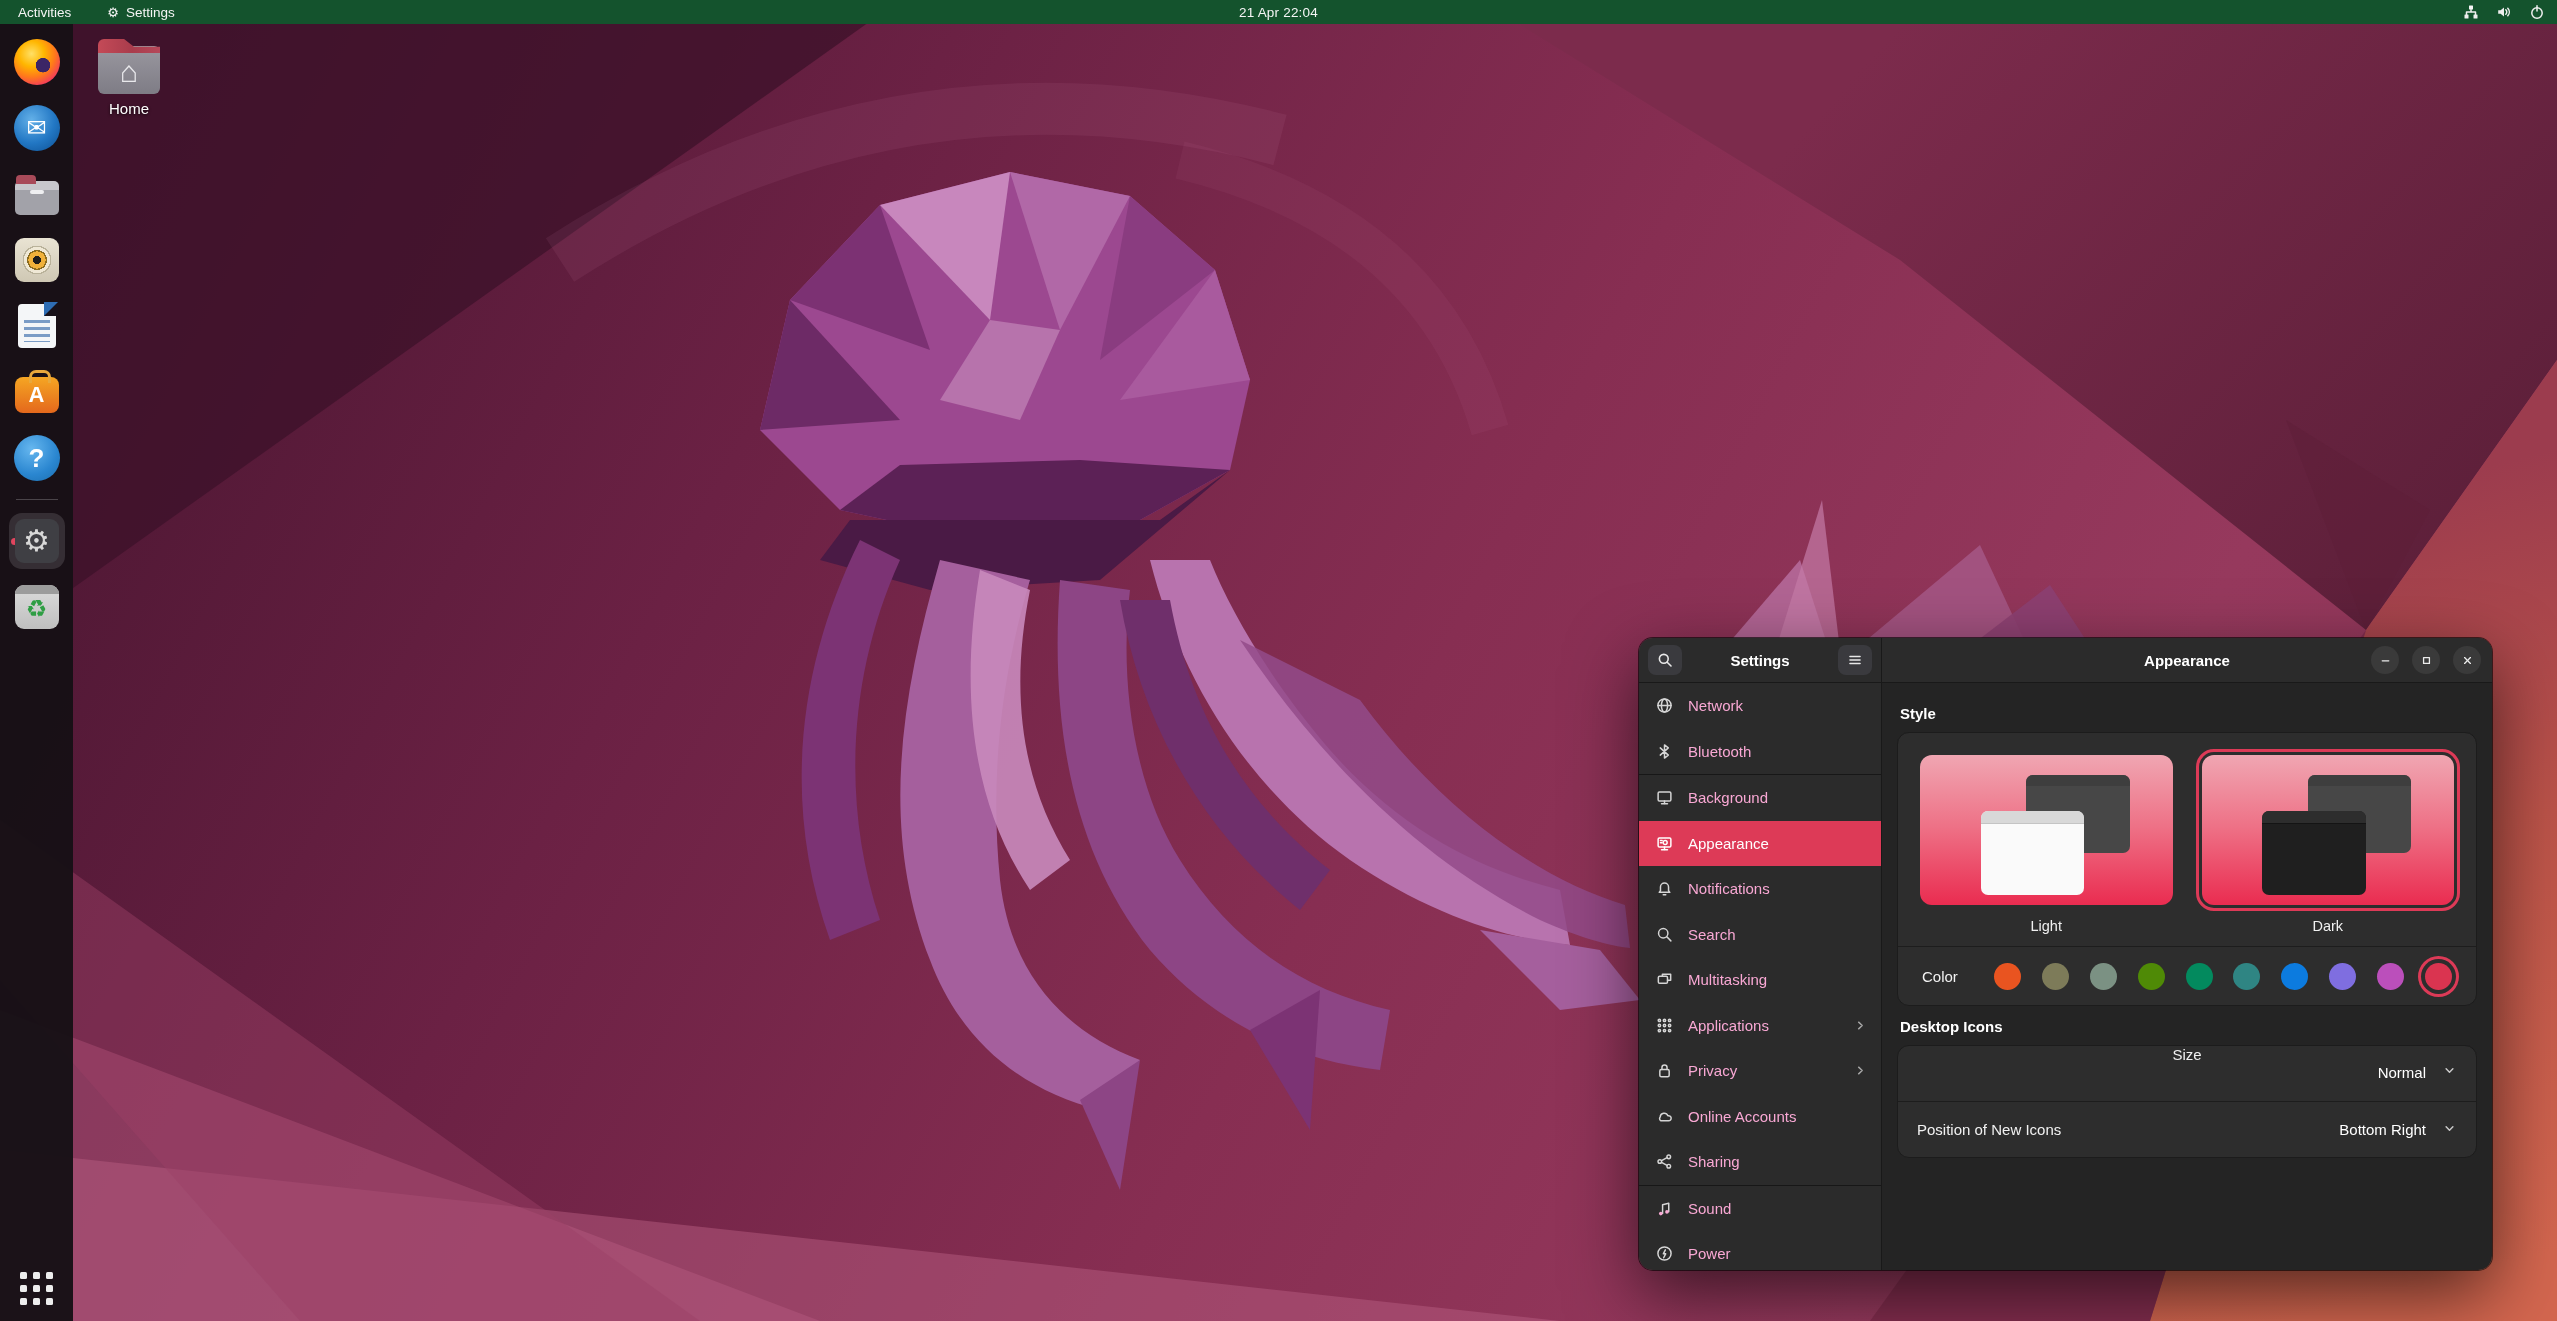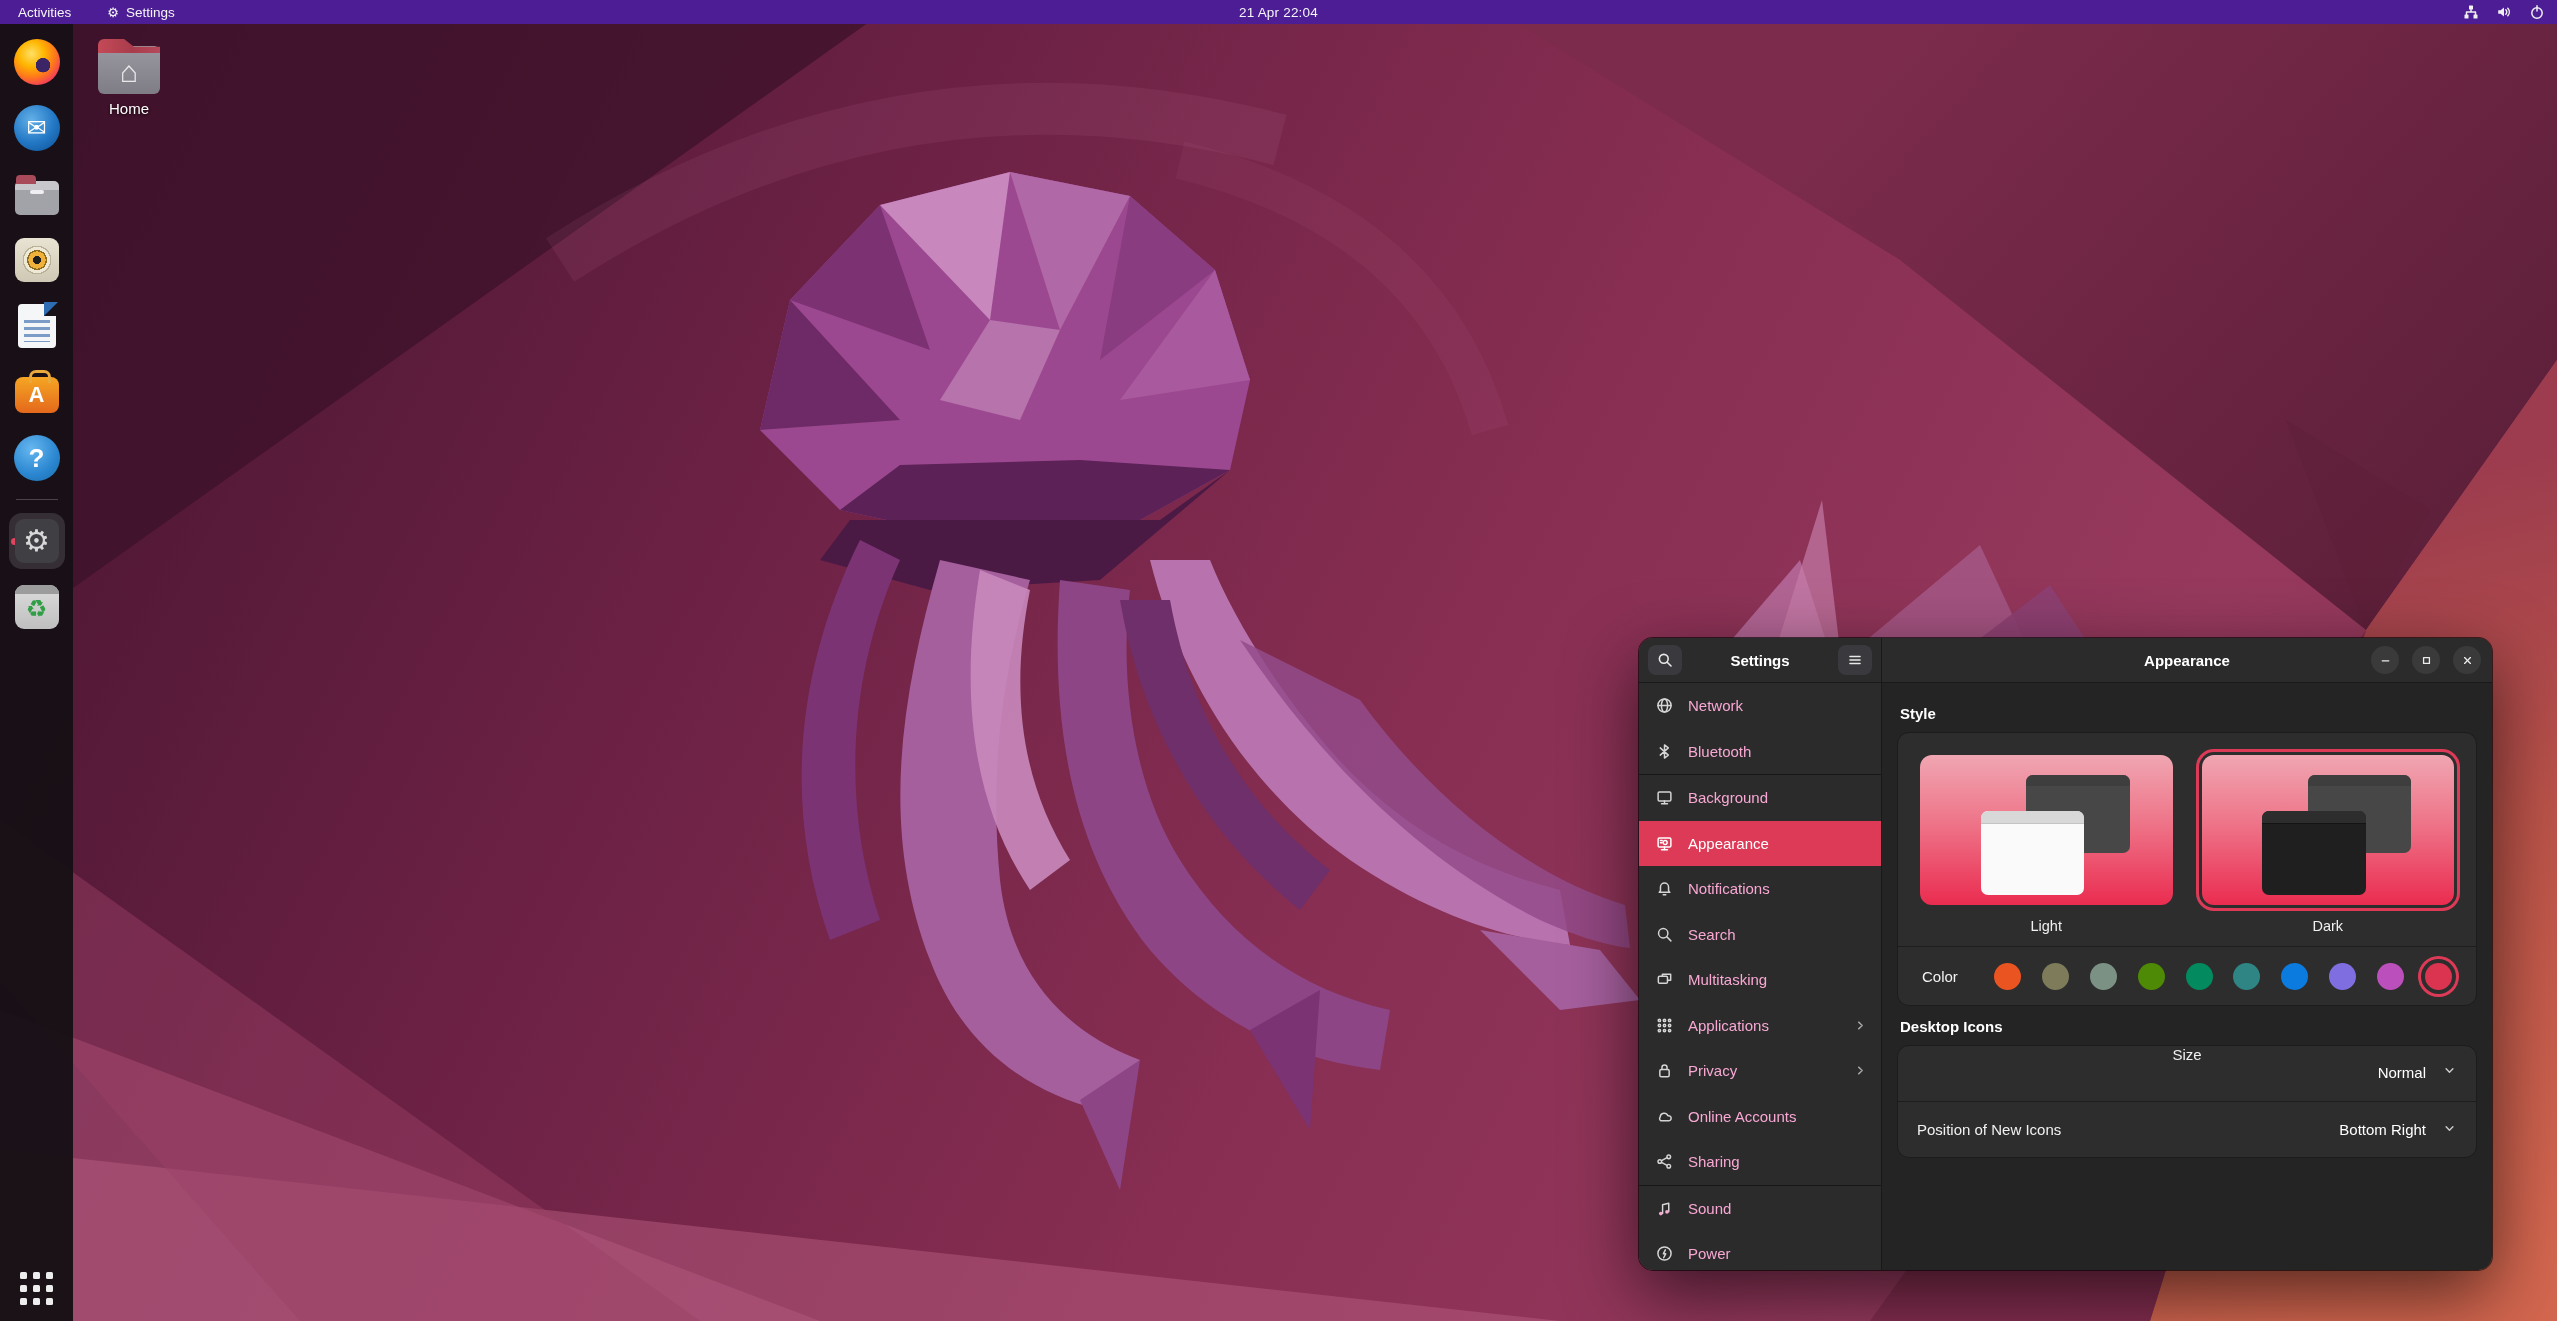--- a/index.html
+++ b/index.html
@@ -1,21 +1,21 @@
 <!DOCTYPE html>
 <html style="--accent: #dd3a57;"><head>
 <meta charset="utf-8">
 <style>
   html,body{margin:0;padding:0;background:#000;}
   .screen{position:relative;width:2557px;height:1321px;overflow:hidden;background:#000;
     font-family:"Liberation Sans",sans-serif;color:#f2f2f2;}
   svg.wallpaper{position:absolute;left:0;top:0;z-index:0;}
 
   
-  .topbar{position:absolute;top:0;left:0;right:0;height:24px;background:#4c1d95;z-index:50;
+  .topbar{position:absolute;top:0;left:0;right:0;height:24px;background:#14532d;z-index:50;
     display:flex;align-items:center;font-size:13.5px;font-weight:500;color:#f5f5f5;}
   .tb-left{display:flex;align-items:center;gap:36px;padding-left:18px;}
   .tb-appmenu{display:flex;align-items:center;gap:7px;}
   .tb-gear{font-size:13px;line-height:1;}
   .tb-clock{position:absolute;left:50%;transform:translateX(-50%);letter-spacing:.2px;}
   .tb-right{margin-left:auto;display:flex;align-items:center;gap:17px;padding-right:12px;}
   .tb-ic{width:16px;height:16px;display:inline-flex;}
   .tb-ic svg{width:16px;height:16px;stroke:#efefef;stroke-width:1.5;fill:none;stroke-linecap:round;stroke-linejoin:round;}
 
   

